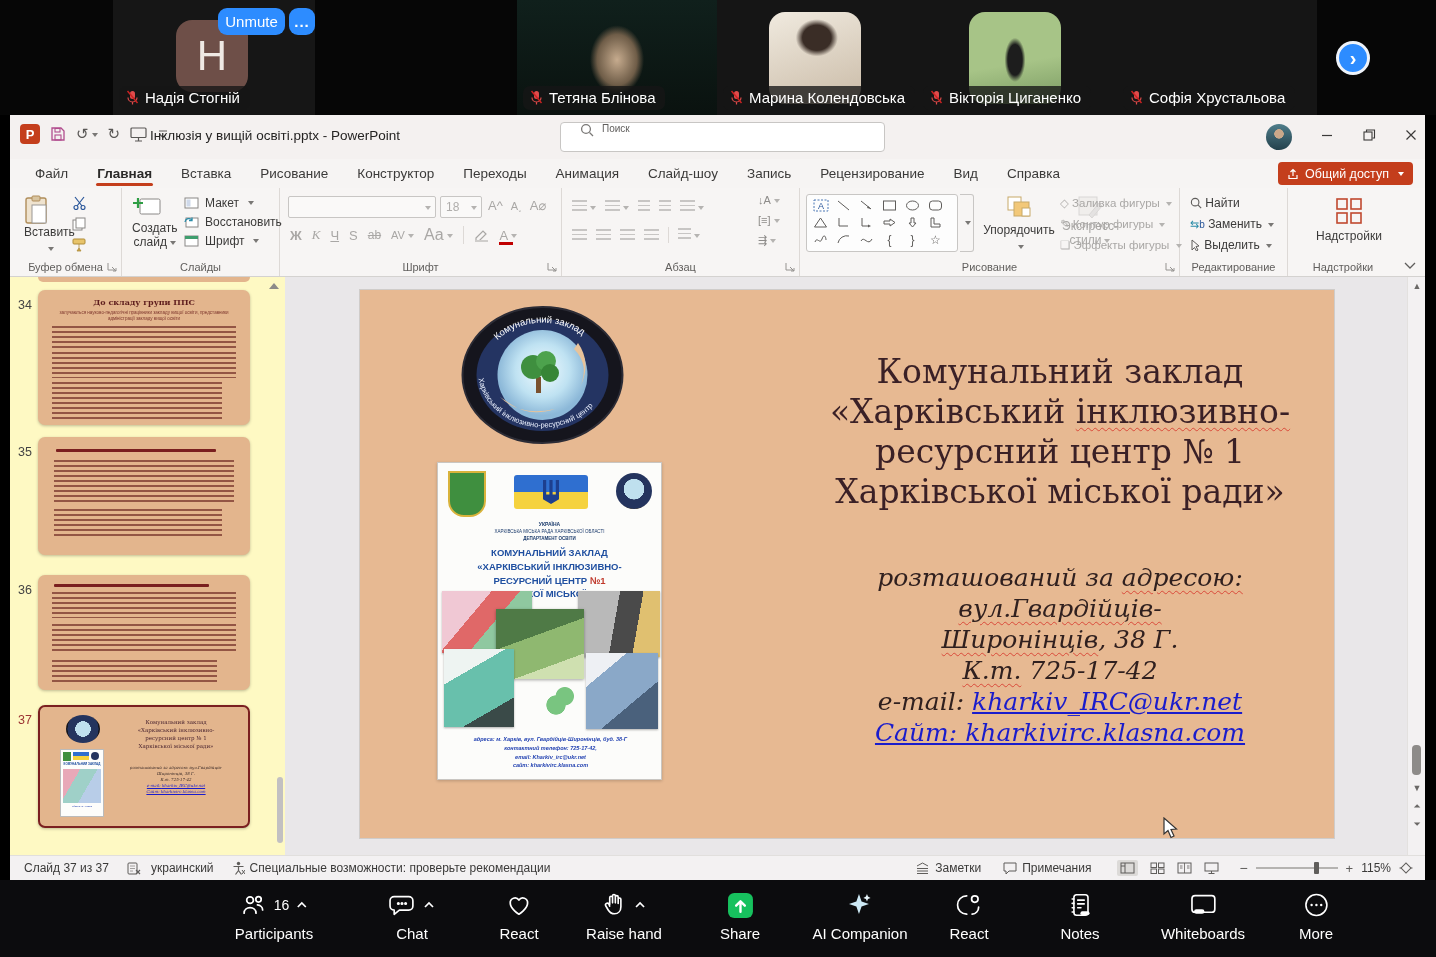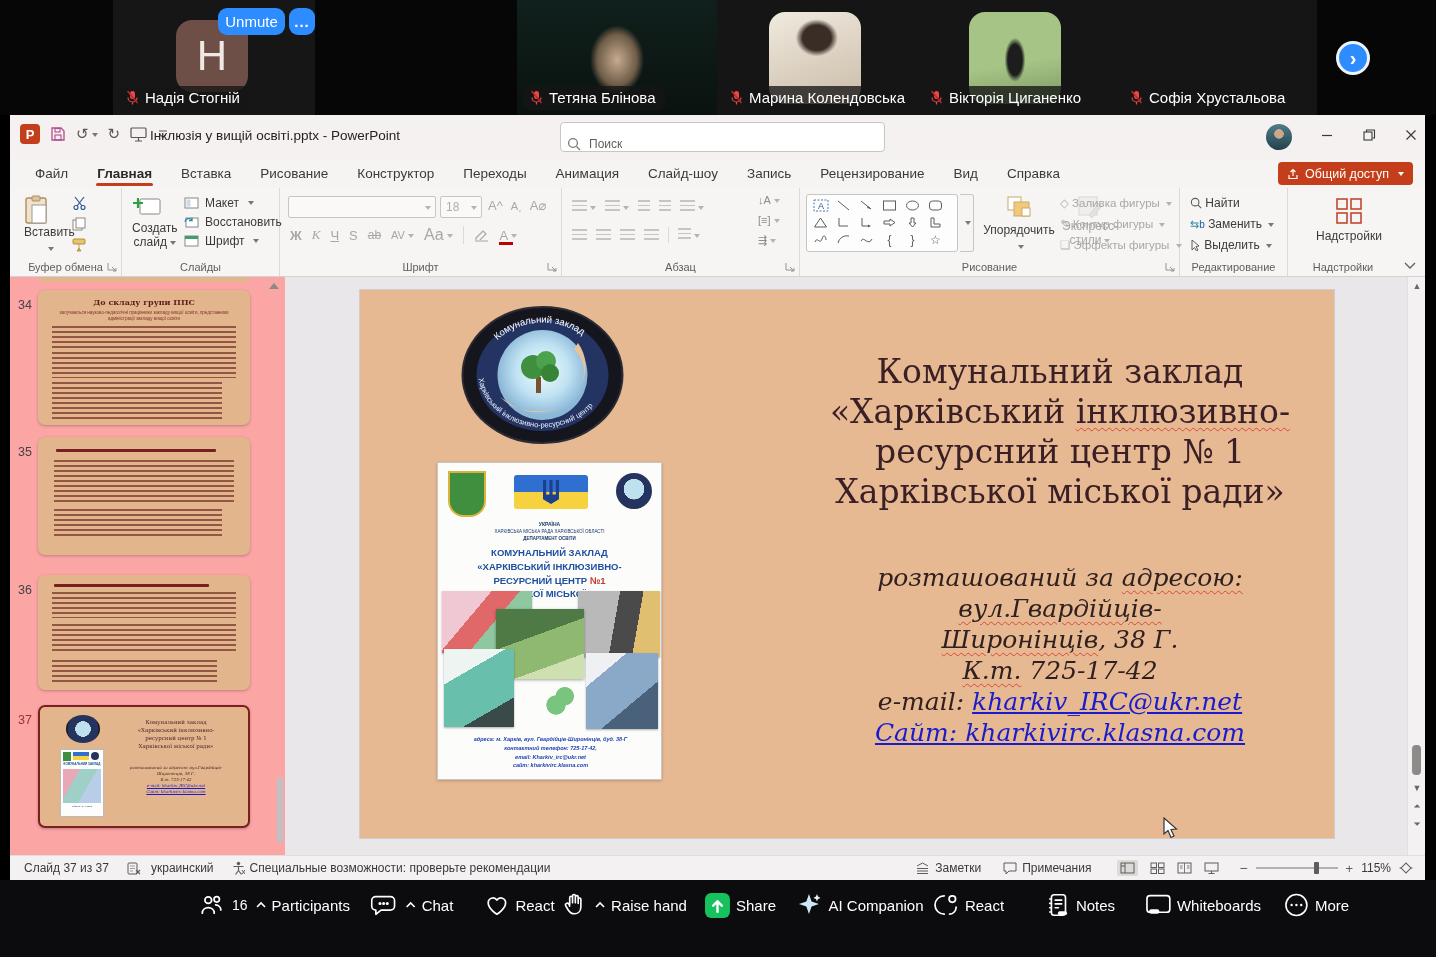--- a/index.html
+++ b/index.html
@@ -22,22 +22,22 @@
                  display:flex; align-items:center; justify-content:center; }
 
   
   .ppt { position:absolute; left:10px; top:115px; width:1415px; height:765px; background:#f6f4f3; }
   .titlebar { position:absolute; left:0; top:0; right:0; height:44px; background:#f4f1f0; }
   .qat { position:absolute; left:10px; top:9px; display:flex; align-items:center; gap:10px; color:#444; }
   .ppt-logo { width:20px; height:20px; background:#c43e1c; border-radius:4px; color:#fff; font-weight:bold;
               font-size:13px; display:flex; align-items:center; justify-content:center; }
   .doc-title { position:absolute; left:140px; top:13px; font-size:13.5px; color:#252423; white-space:nowrap; }
   .searchbox { position:absolute; left:550px; top:7px; width:325px; height:30px; background:#fff;
-               border:1px solid #c8c6c4; border-radius:4px; display:flex; align-items:flex-end; gap:8px;
-               padding-left:6px; color:#605e5c; font-size:12px; }
+               border:1px solid #c8c6c4; border-radius:4px; display:flex; align-items:flex-start; gap:8px;
+               padding-left:19px; color:#605e5c; font-size:10px; }
   .tb-avatar { position:absolute; left:1256px; top:9px; width:26px; height:26px; border-radius:50%;
                background:radial-gradient(10px 10px at 50% 38%, #caa88a 0 45%, transparent 50%),
                           linear-gradient(#4f7d8a,#23414c); }
   .winbtn { position:absolute; top:0; width:42px; height:40px; display:flex; align-items:center; justify-content:center; }
 
   .menubar { position:absolute; left:0; top:44px; right:0; height:29px; display:flex; align-items:center;
              padding-left:24px; gap:27px; font-size:13.5px; color:#3b3a39; }
   .tab { position:relative; padding:4px 1px; white-space:nowrap; cursor:pointer; }
   .tab.active { font-weight:bold; color:#2b2a29; }
   .tab.active::after { content:""; position:absolute; left:0; right:0; bottom:-1px; height:3px; background:#c43e1c; border-radius:2px; }
@@ -53,21 +53,21 @@
   .dd { display:inline-block; width:0; height:0; border-left:3.5px solid transparent; border-right:3.5px solid transparent;
         border-top:4px solid #797775; vertical-align:middle; margin-left:3px; }
   .dd.light { border-top-color:#b5b3b1; }
   .bars { display:inline-block; width:15px; height:12px;
           background:repeating-linear-gradient(to bottom, #8d8b89 0 1.5px, transparent 1.5px 4.5px); }
   .bars.gray { opacity:.45; }
   .cellrow { display:flex; gap:6px; align-items:center; }
   .shape-cell { width:23px; height:17px; display:flex; align-items:center; justify-content:center; color:#5f5d5b; font-size:12px; }
 
   
-  .thumbs { position:absolute; left:0; top:162px; width:275px; bottom:25px; background:#fca5a5; overflow:hidden; }
+  .thumbs { position:absolute; left:0; top:162px; width:275px; bottom:25px; background:#fef9c3; overflow:hidden; }
   .thumb { position:absolute; left:28px; width:212px; background:#e3b58d; border-radius:7px;
            box-shadow:0 1px 3px rgba(0,0,0,.25); overflow:hidden; }
   .thumb.sel { border:2.5px solid #7b2020; }
   .tnum { position:absolute; left:8px; font-size:12.5px; color:#444; }
   .ft { background-image:repeating-linear-gradient(to bottom, rgba(116,48,40,.72) 0 2px, transparent 2px 5px); }
   .fthead { height:3px; background:#7a1f1f; border-radius:1px; }
   .panel-scroll { position:absolute; right:2px; width:6px; background:#c2c0c2; border-radius:3px; }
 
   .canvas { position:absolute; left:275px; top:162px; right:18px; bottom:25px; background:#e9e7e9; }
   .slide { position:absolute; left:75px; top:13px; width:974px; height:548px; background:#e7b992;
@@ -83,21 +83,21 @@
   .vscroll { position:absolute; right:0; top:162px; width:18px; bottom:25px; background:#f3f1f2; border-left:1px solid #e3e1df; }
   .varrow { position:absolute; left:3px; width:12px; color:#6a6866; font-size:9px; text-align:center; }
   .vthumb { position:absolute; left:4px; width:9px; height:30px; background:#8d8b89; border-radius:4px; }
 
   .statusbar { position:absolute; left:0; right:0; bottom:0; height:25px; background:#f3f1f2; border-top:1px solid #e1dfdd;
                font-size:12px; color:#3b3a39; display:flex; align-items:center; }
   .sb-item { display:flex; align-items:center; gap:5px; white-space:nowrap; }
 
   
   .ztb { position:absolute; left:0; top:880px; width:1436px; height:77px; background:#0c0c0e; }
-  .zt-item { position:absolute; top:10px; transform:translateX(-50%); display:flex; 
+  .zt-item { position:absolute; top:10px; transform:translateX(-50%); display:flex; flex-direction:column;
              align-items:center; gap:5px; color:#fff; font-size:15px; white-space:nowrap; cursor:pointer; }
   .icon-row { display:flex; align-items:center; gap:7px; height:30px; }
   .zbadge { font-size:14px; color:#fff; }
 
   .cursor-arrow { position:absolute; pointer-events:none; }
 </style>
 </head>
 <body>
 
 <div class="strip">

